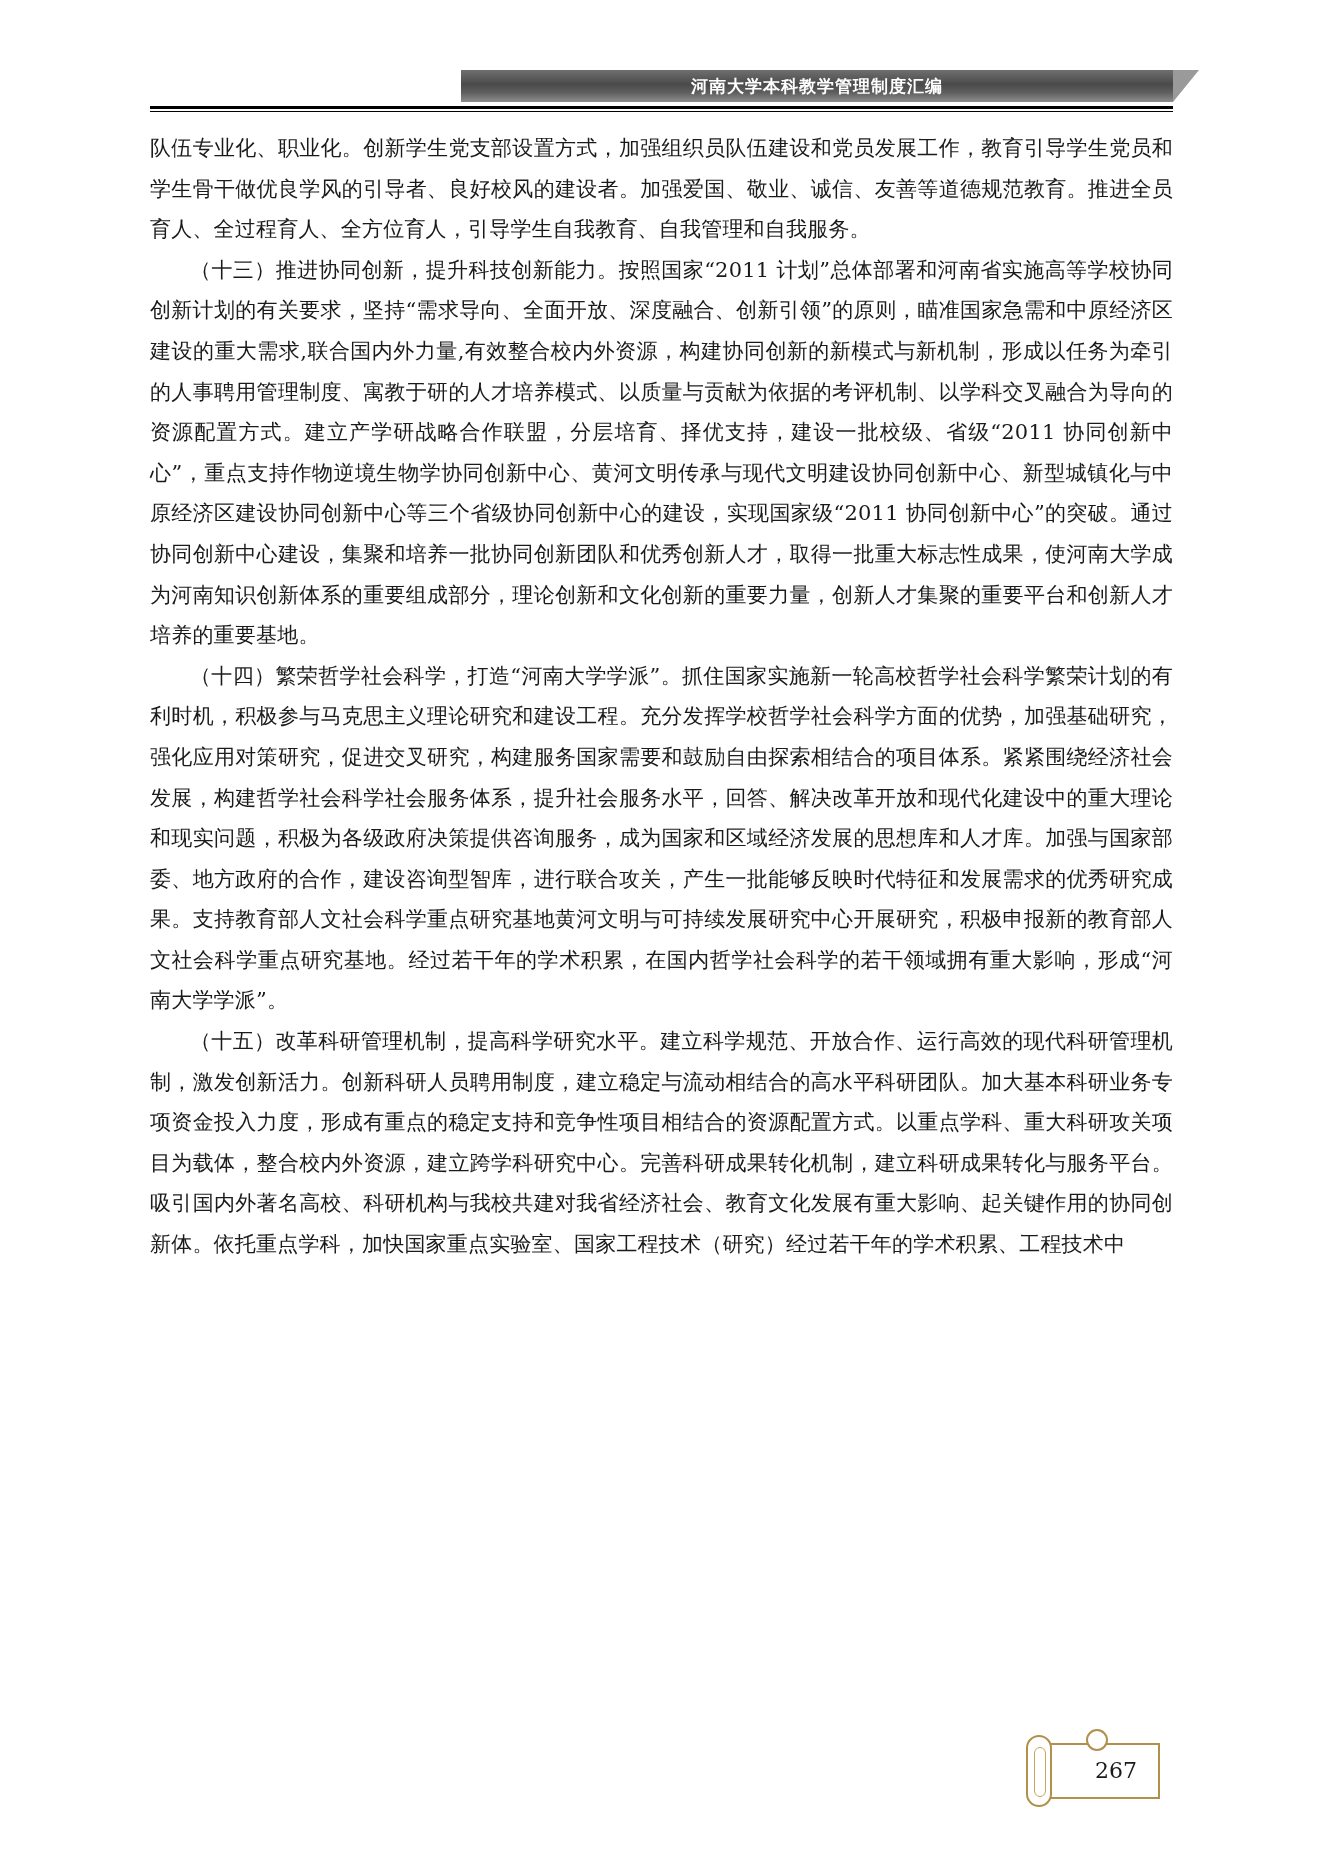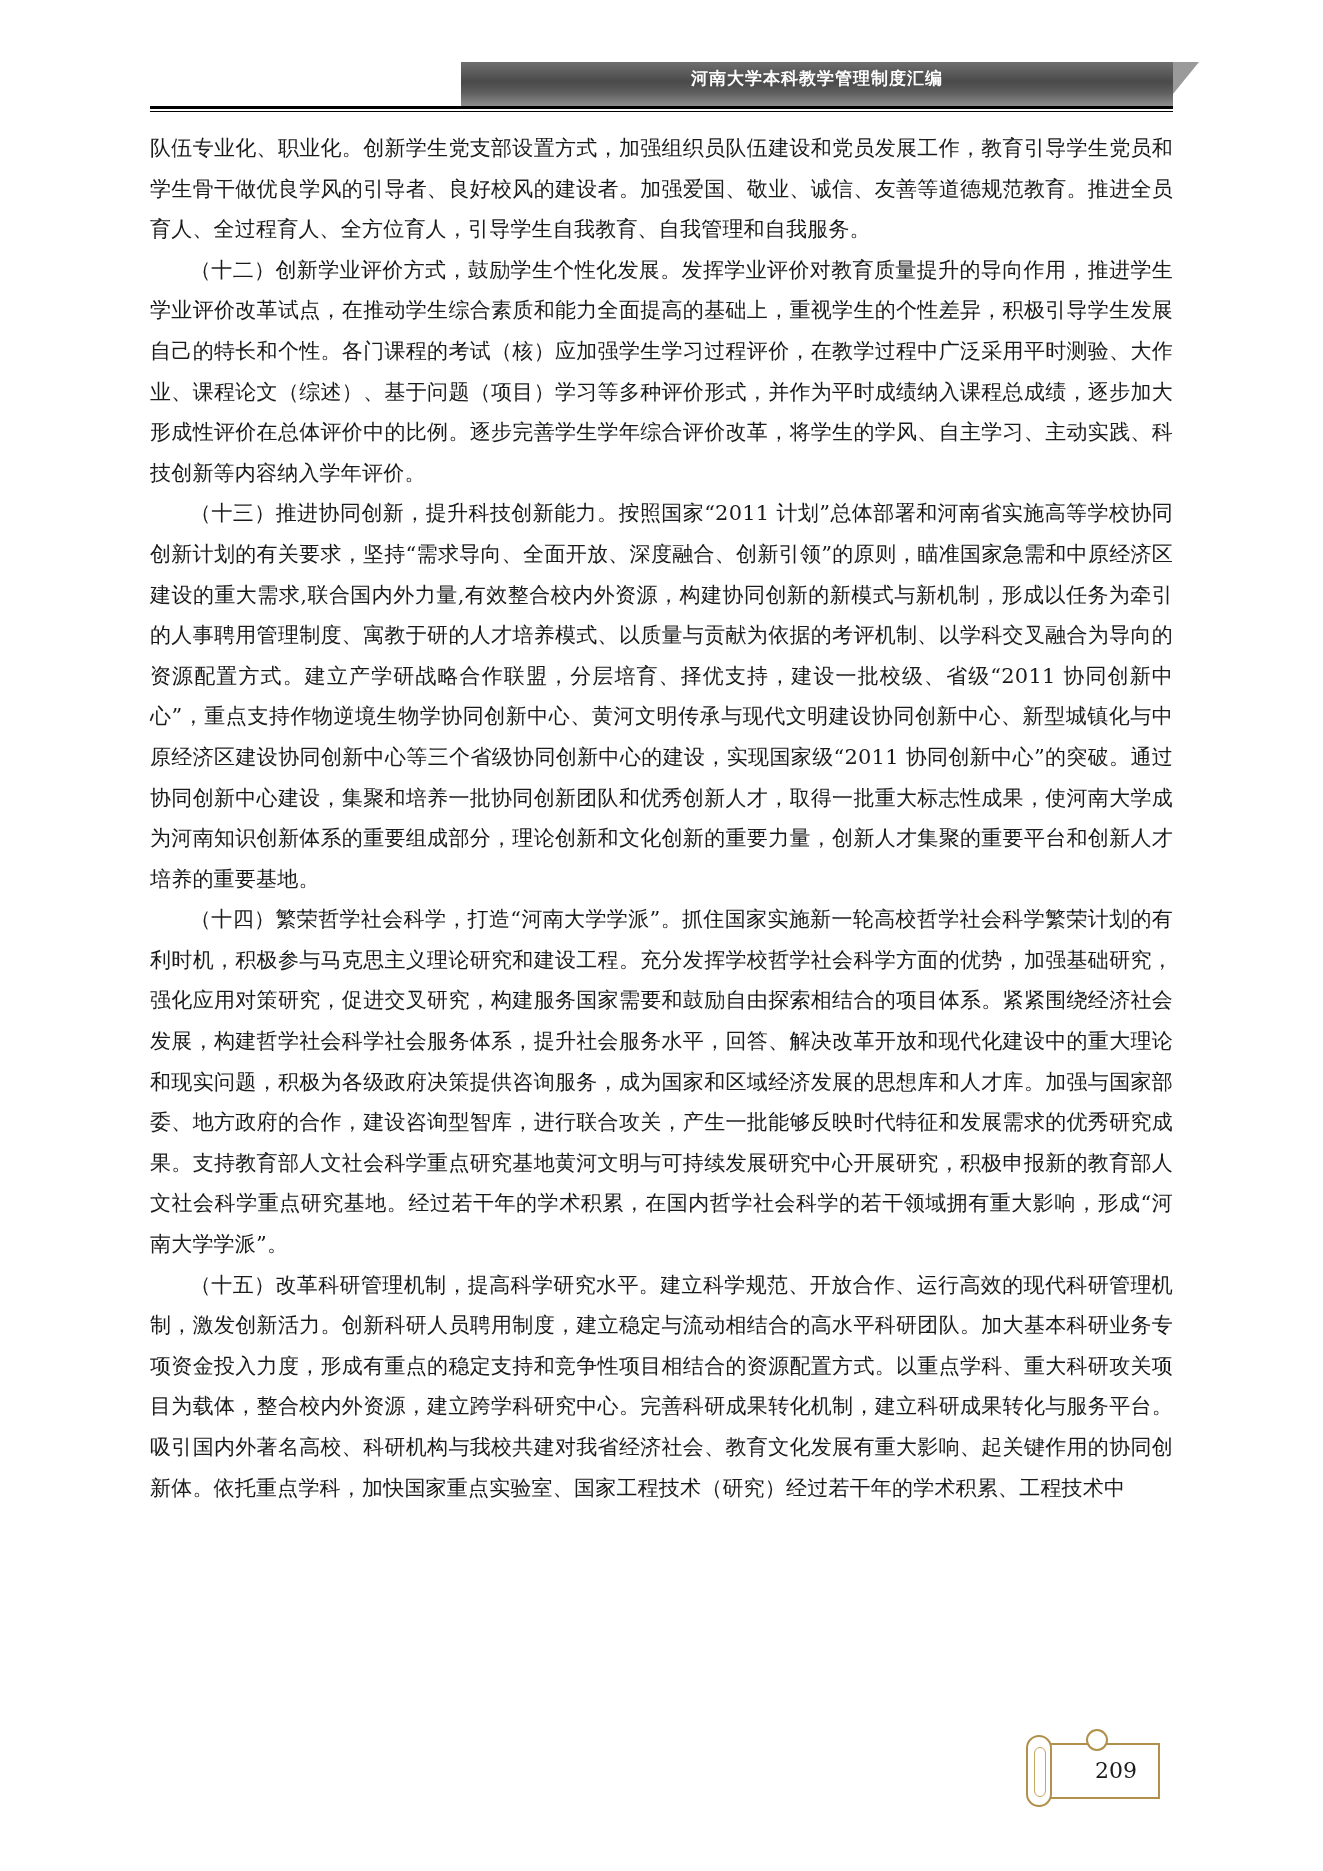--- a/index.html
+++ b/index.html
@@ -26,23 +26,23 @@
   .header-wrap {
     position: absolute;
     left: 150px;
     top: 62px;
     width: 1023px;
     height: 56px;
   }
   .header-bar {
     position: absolute;
     left: 311px;
-    top: 0px;
+    top: 8px;
     width: 712px;
-    height: 44px;
+    height: 32px;
     background: linear-gradient(to bottom, #6f6f6f 0%, #4a4a4a 45%, #5e5e5e 70%, #8d8d8d 100%);
   }
   .header-bar .corner {
     position: absolute;
     right: -26px;
     top: 0px;
     width: 0; height: 0;
     border-top: 32px solid #9a9a9a;
     border-right: 26px solid transparent;
   }
@@ -172,28 +172,27 @@
     <div class="header-bar">
       <div class="header-title">河南大学本科教学管理制度汇编</div>
       <div class="corner"></div>
     </div>
     <div class="header-rule"></div>
     <div class="header-rule-thin"></div>
   </div>
 
   <div class="content">
     <p class="para">队伍专业化、职业化。创新学生党支部设置方式，加强组织员队伍建设和党员发展工作，教育引导学生党员和学生骨干做优良学风的引导者、良好校风的建设者。加强爱国、敬业、诚信、友善等道德规范教育。推进全员育人、全过程育人、全方位育人，引导学生自我教育、自我管理和自我服务。</p>
-    <p class="para indent">（十二）创新学业评价方式，鼓励学生个性化发展。发挥学业评价对教育质量提升的导向作用，推进学生学业评价改革试点，在推动学生综合素质和能力全面提高的基础上，重视学生的个性差异，积极引导学生发展自己的特长和个性。各门课程的考试（核）应加强学生学习过程评价，在教学过程中广泛采用平时测验、大作业、课程论文（综述）、基于问题（项目）学习等多种评价形式，并作为平时成绩纳入课程总成绩，逐步加大形成性评价在总体评价中的比例。逐步完善学生学年综合评价改革，将学生的学风、自主学习、主动实践、科技创新等内容纳入学年评价。</p>
     <p class="para indent">（十三）推进协同创新，提升科技创新能力。按照国家“2011 计划”总体部署和河南省实施高等学校协同创新计划的有关要求，坚持“需求导向、全面开放、深度融合、创新引领”的原则，瞄准国家急需和中原经济区建设的重大需求,联合国内外力量,有效整合校内外资源，构建协同创新的新模式与新机制，形成以任务为牵引的人事聘用管理制度、寓教于研的人才培养模式、以质量与贡献为依据的考评机制、以学科交叉融合为导向的资源配置方式。建立产学研战略合作联盟，分层培育、择优支持，建设一批校级、省级“2011 协同创新中心”，重点支持作物逆境生物学协同创新中心、黄河文明传承与现代文明建设协同创新中心、新型城镇化与中原经济区建设协同创新中心等三个省级协同创新中心的建设，实现国家级“2011 协同创新中心”的突破。通过协同创新中心建设，集聚和培养一批协同创新团队和优秀创新人才，取得一批重大标志性成果，使河南大学成为河南知识创新体系的重要组成部分，理论创新和文化创新的重要力量，创新人才集聚的重要平台和创新人才培养的重要基地。</p>
     <p class="para indent">（十四）繁荣哲学社会科学，打造“河南大学学派”。抓住国家实施新一轮高校哲学社会科学繁荣计划的有利时机，积极参与马克思主义理论研究和建设工程。充分发挥学校哲学社会科学方面的优势，加强基础研究，强化应用对策研究，促进交叉研究，构建服务国家需要和鼓励自由探索相结合的项目体系。紧紧围绕经济社会发展，构建哲学社会科学社会服务体系，提升社会服务水平，回答、解决改革开放和现代化建设中的重大理论和现实问题，积极为各级政府决策提供咨询服务，成为国家和区域经济发展的思想库和人才库。加强与国家部委、地方政府的合作，建设咨询型智库，进行联合攻关，产生一批能够反映时代特征和发展需求的优秀研究成果。支持教育部人文社会科学重点研究基地黄河文明与可持续发展研究中心开展研究，积极申报新的教育部人文社会科学重点研究基地。经过若干年的学术积累，在国内哲学社会科学的若干领域拥有重大影响，形成“河南大学学派”。</p>
     <p class="para indent">（十五）改革科研管理机制，提高科学研究水平。建立科学规范、开放合作、运行高效的现代科研管理机制，激发创新活力。创新科研人员聘用制度，建立稳定与流动相结合的高水平科研团队。加大基本科研业务专项资金投入力度，形成有重点的稳定支持和竞争性项目相结合的资源配置方式。以重点学科、重大科研攻关项目为载体，整合校内外资源，建立跨学科研究中心。完善科研成果转化机制，建立科研成果转化与服务平台。吸引国内外著名高校、科研机构与我校共建对我省经济社会、教育文化发展有重大影响、起关键作用的协同创新体。依托重点学科，加快国家重点实验室、国家工程技术（研究）经过若干年的学术积累、工程技术中</p>
   </div>
 
   <div class="footer">
     <div class="pn-box"></div>
     <div class="pn-clip">
       <div class="pn-clip-inner"></div>
     </div>
     <div class="pn-ring"></div>
-    <div class="pn-number">209</div>
+    <div class="pn-number">267</div>
   </div>
 
 </div>
 
 </body></html>

